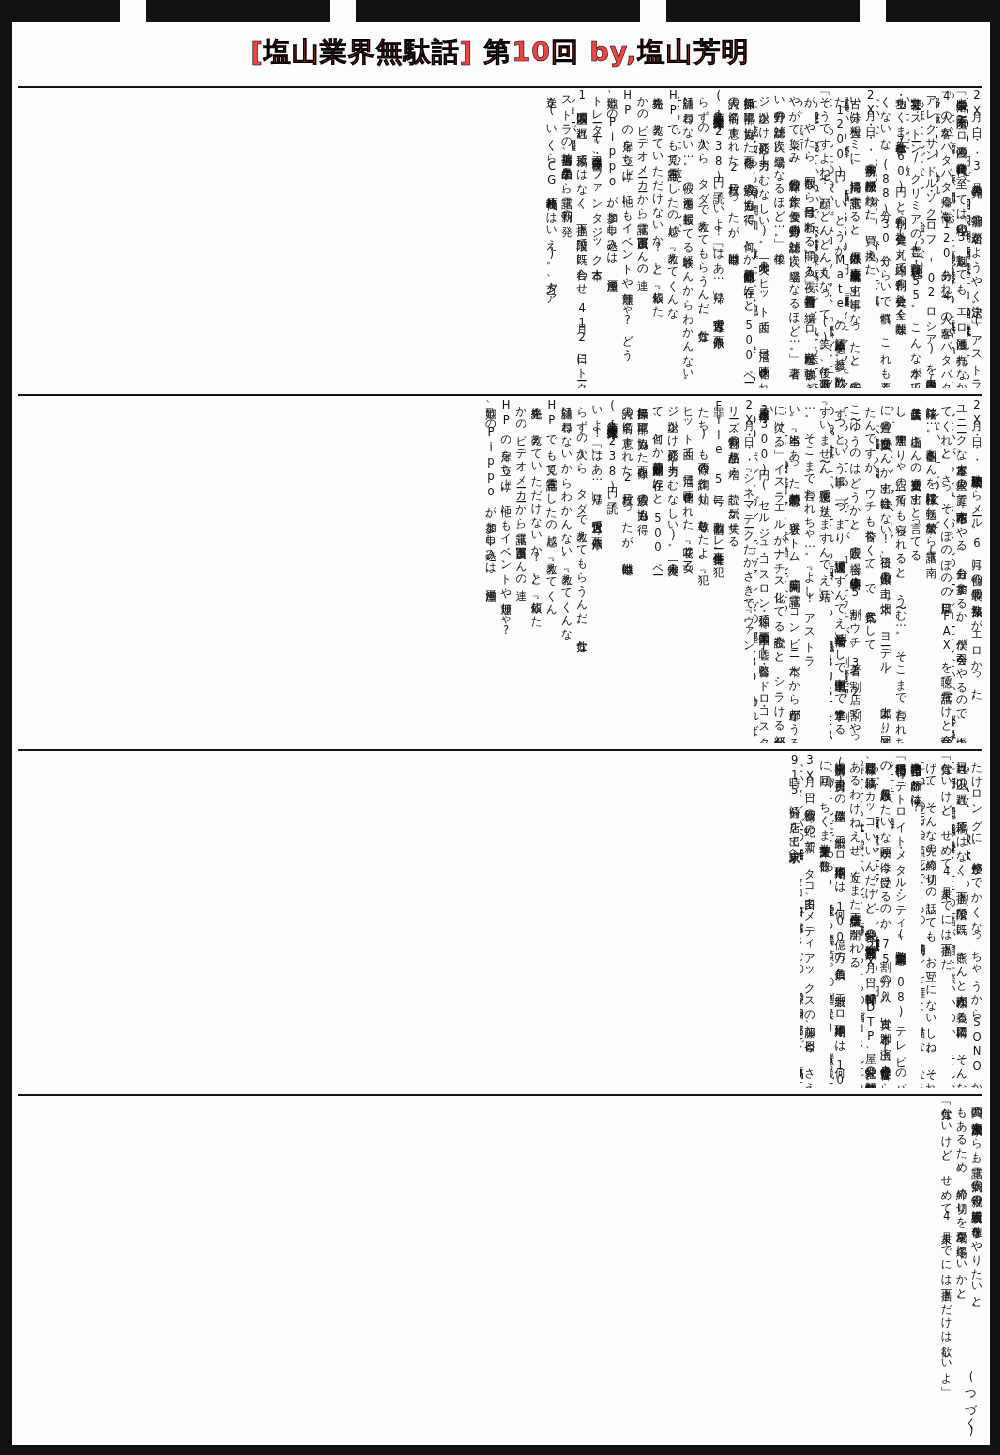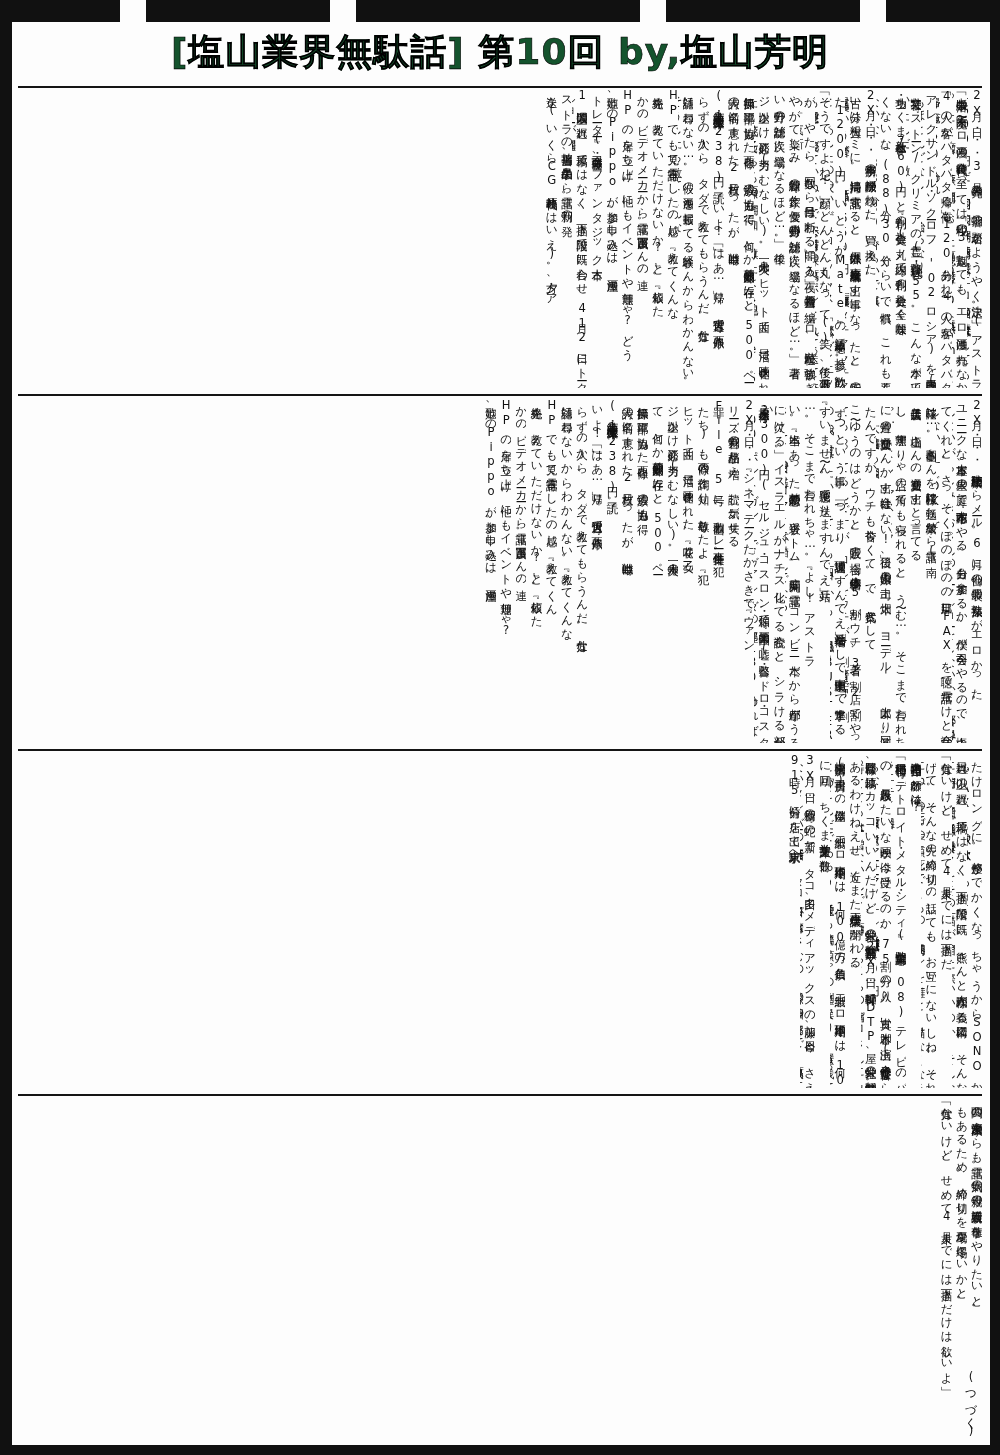--- a/index.html
+++ b/index.html
@@ -63,24 +63,24 @@
     left: 0; top: 22px;
     width: 1000px;
     height: 60px;
     display: flex;
     align-items: center;
     justify-content: center;
   }
   .title {
     font-family: "DejaVu Sans", sans-serif;
     font-weight: bold;
-    font-size: 36px;
+    font-size: 27px;
     letter-spacing: 1px;
     white-space: nowrap;
-    color: #14532d;
+    color: #ef4444;
     -webkit-text-stroke: 0.6px #000;
   }
 
   .hrule {
     position: absolute;
     left: 18px;
     width: 964px;
     height: 2px;
     background: #151515;
   }

